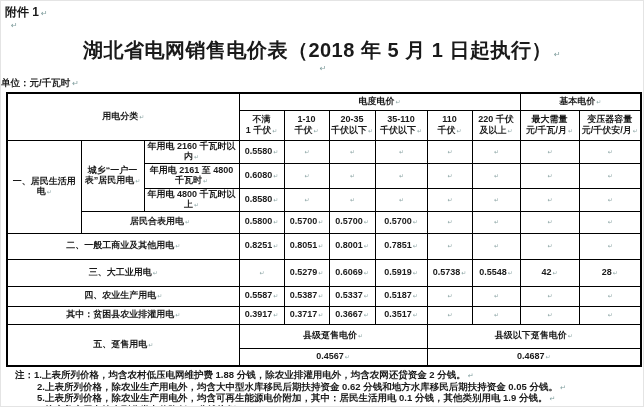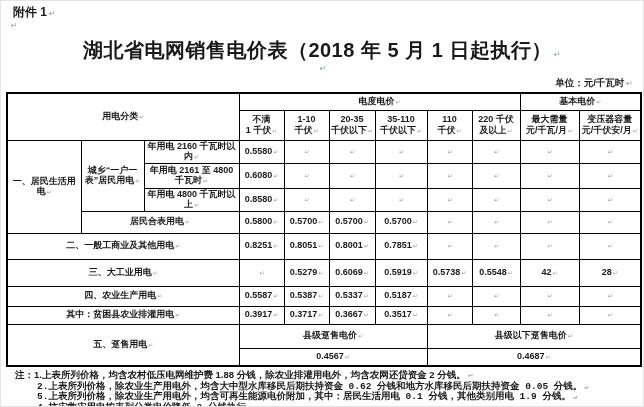--- a/index.html
+++ b/index.html
@@ -3,45 +3,45 @@
 <meta charset="utf-8">
 <style>
   html,body{margin:0;padding:0;background:#fff;}
   .doc{
     position:relative;width:644px;height:407px;background:#fff;
     font-family:"Liberation Sans","DejaVu Sans",sans-serif;
     color:#1a1a1a;overflow:hidden;box-sizing:border-box;
     border:1px solid #e4e4e4;
   }
   .line{white-space:nowrap;}
-  .attachment{padding:3px 0 0 12px;font-size:12px;font-weight:bold;}
+  .attachment{padding:3px 0 0 4px;font-size:12px;font-weight:bold;}
   .blankline{height:13px;padding-left:8px;font-size:8px;}
   .title{text-align:center;font-size:20px;font-weight:bold;margin-top:3px;letter-spacing:0.5px;}
   .centermark{text-align:center;height:12px;font-size:8px;}
-  .unitline{text-align:right;padding-right:10px;font-size:9.5px;font-weight:bold;margin-top:1px;}
+  .unitline{text-align:left;padding-right:10px;font-size:9.5px;font-weight:bold;margin-top:1px;}
   .ret::before{content:"↵";color:#7f9d9d;font-size:8px;font-weight:normal;margin-left:2px;}
   table.price{
     border-collapse:collapse;margin:2px 5px 0 5px;table-layout:fixed;width:634px;
     font-size:9px;font-weight:bold;
   }
   table.price td{
     border:1px solid #000;padding:0 1px;text-align:center;vertical-align:middle;
     overflow:hidden;line-height:10.5px;
   }
   table.price{border:2px solid #000;}
   table.price td::after{content:"↵";color:#8fa7a7;font-size:6px;font-weight:normal;margin-left:1px;}
   td.pre{white-space:pre-line;}
   td.lft{text-align:left;padding-left:4px;}
   td.lft2{text-align:left;padding-left:6px;margin-top:45px;}
   td.cat-row{text-align:left;padding-left:14px;}
   td.cat-sub{text-align:left;padding-left:46px;}
   .notes{margin:3px 6px 0 14px;font-size:9.5px;line-height:10.5px;font-weight:bold;}
   .note-first{display:flex;}
   .note-prefix{flex:0 0 auto;}
-  .note-rest{padding-left:22px;font-family:Liberation Mono, monospace;}
+  .note-rest{padding-left:22px;}
   .nret::after{content:"↵";color:#7f9d9d;font-size:7px;font-weight:normal;margin-left:2px;}
 </style>
 </head>
 <body>
 
 <div class="doc">
 
   <div class="line attachment"><span>附件 1</span><span class="ret"></span></div>
 
   <div class="blankline"><span class="ret"></span></div>

